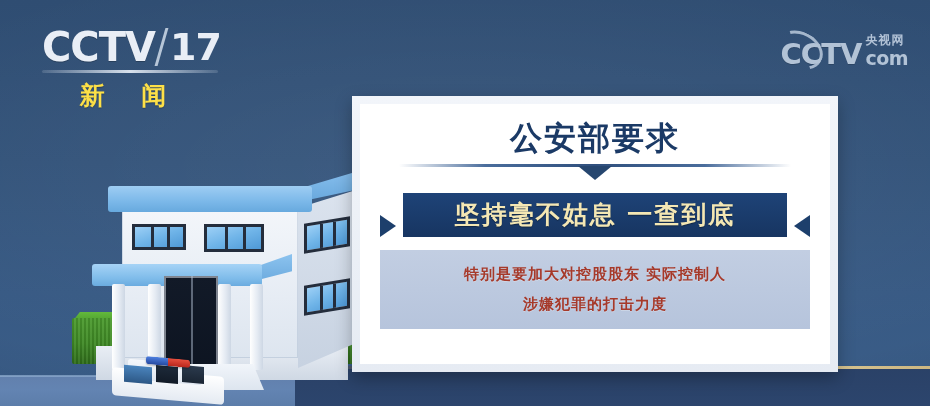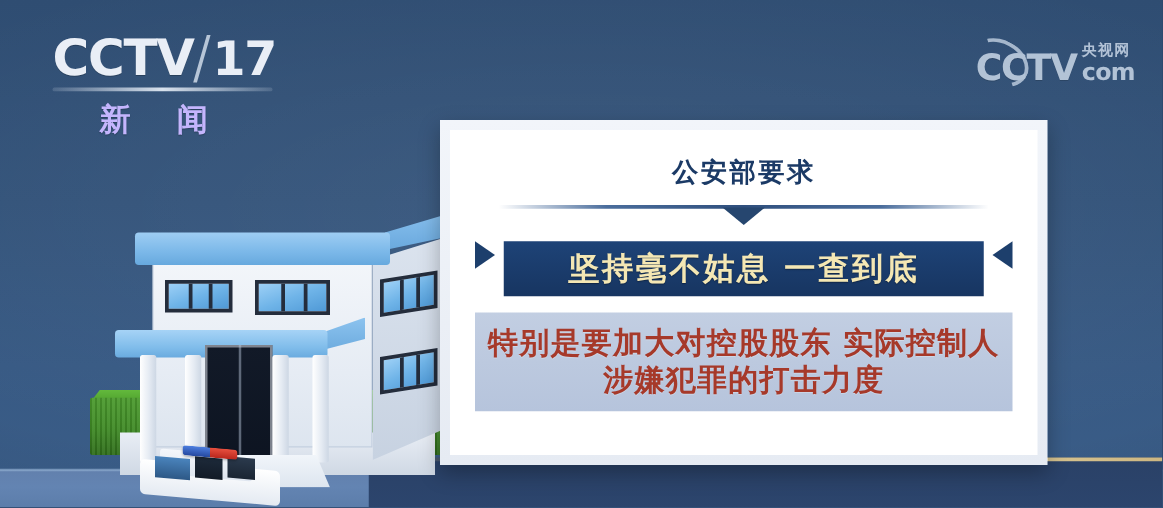--- a/index.html
+++ b/index.html
@@ -68,21 +68,21 @@
     font-weight:700;font-size:38px;color:#e9eef6;line-height:40px;
     letter-spacing:-1px;
   }
   .logo-underline{
     height:3px;width:176px;margin-top:2px;
     background:linear-gradient(90deg,rgba(225,233,243,.15),rgba(225,233,243,.95),rgba(225,233,243,.15));
     border-radius:2px;
   }
   .logo-sub{
     margin-top:6px;
-    font-size:25px;font-weight:700;color:#c4b5fd;
+    font-size:25px;font-weight:700;color:#fde047;
     letter-spacing:14px;text-align:center;width:176px;
     text-shadow:0 1px 1px rgba(0,0,0,.25);
   }
 
   
   .watermark{
     position:absolute;right:22px;top:34px;
     display:flex;align-items:flex-end;gap:2px;
     opacity:.82;user-select:none;
   }
@@ -220,39 +220,39 @@
     padding:8px;box-sizing:border-box;
     box-shadow:0 6px 16px rgba(0,0,0,.28);
   }
   .card-inner{
     width:100%;height:100%;box-sizing:border-box;
     background:#ffffff;
     padding:14px 20px 12px;
     display:flex;flex-direction:column;align-items:center;
   }
   .card-title{
-    font-size:21px;font-weight:700;color:#1b3a66;
+    font-size:32px;font-weight:700;color:#1b3a66;
     letter-spacing:2px;line-height:32px;margin-top:4px;
   }
   .divider-wrap{position:relative;width:392px;height:22px;margin-top:6px;}
   .divider{
     position:absolute;left:0;right:0;top:4px;height:3px;
     background:linear-gradient(90deg,rgba(34,63,105,0) 0%,#4a6d9c 22%,#2f4f7d 50%,#4a6d9c 78%,rgba(34,63,105,0) 100%);
   }
   .divider-tri{
     position:absolute;left:50%;top:6px;transform:translateX(-50%);
     width:0;height:0;border-left:17px solid transparent;border-right:17px solid transparent;
     border-top:14px solid #26466f;
   }
   .line-navy{
     font-size:25px;font-weight:700;color:#1b3a66;letter-spacing:1px;
     margin-top:8px;line-height:30px;
   }
   .bar-row{
-    position:relative;width:100%;display:flex;align-items:flex-start;justify-content:center;
+    position:relative;width:100%;display:flex;align-items:flex-end;justify-content:center;
     margin-top:11px;
   }
   .tri{
     width:0;height:0;border-top:11px solid transparent;border-bottom:11px solid transparent;
     flex:0 0 auto;
   }
   .tri-left{border-left:16px solid #1d3f6c;margin-right:7px;}
   .tri-right{border-right:16px solid #1d3f6c;margin-left:7px;}
   .navy-bar{
     flex:1 1 auto;
@@ -263,21 +263,21 @@
     font-size:25px;font-weight:700;letter-spacing:2px;
     color:#f4e7b4;line-height:30px;
     text-shadow:0 1px 1px rgba(0,0,0,.35);
   }
   .red-panel{
     width:100%;margin-top:13px;
     background:linear-gradient(180deg,#c2cee2 0%,#b6c4dc 100%);
     padding:9px 10px 10px;text-align:center;box-sizing:border-box;
   }
   .red-line{
-    font-size:24px;font-weight:700;color:#a6392a;letter-spacing:1px;line-height:30px;
+    font-size:15px;font-weight:700;color:#a6392a;letter-spacing:1px;line-height:30px;
     text-shadow:0 1px 0 rgba(255,255,255,.25);
   }
 </style>
 </head>
 <body>
 
 <div id="screen">
 
   <div class="bg-sky"></div>
   <div class="bg-vignette"></div>

